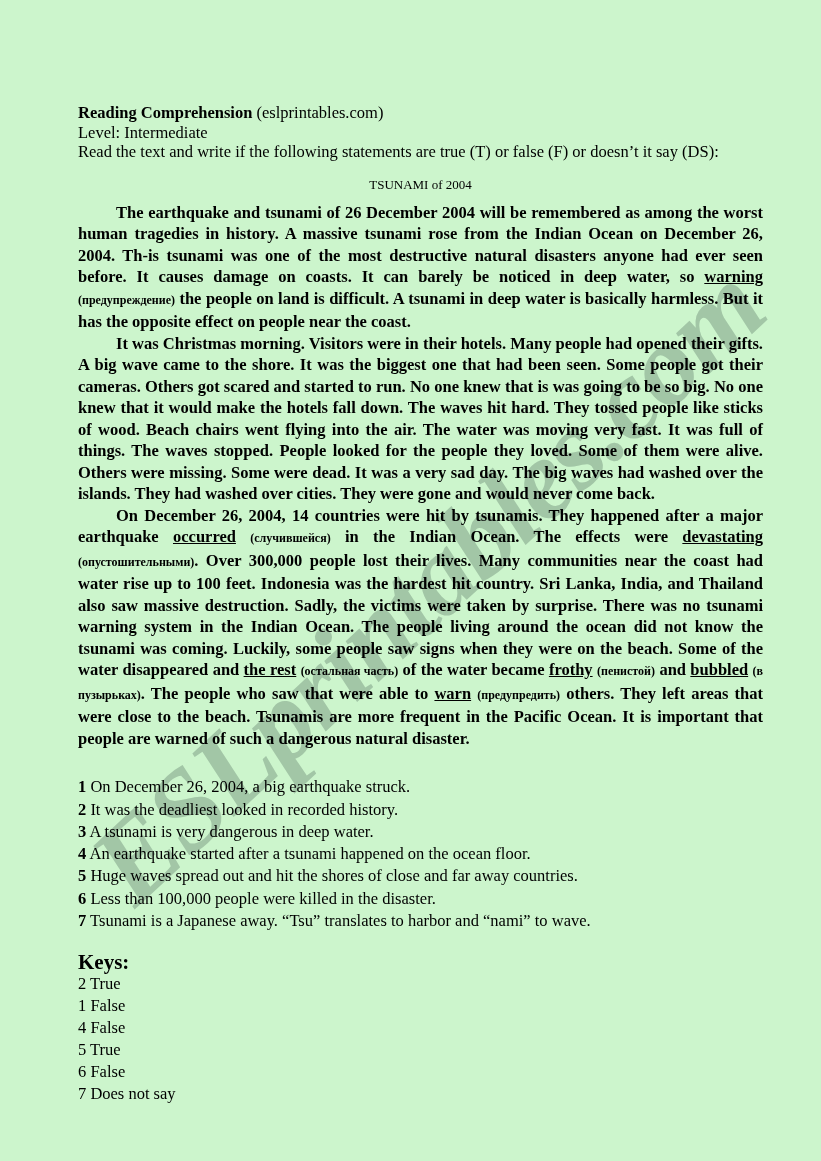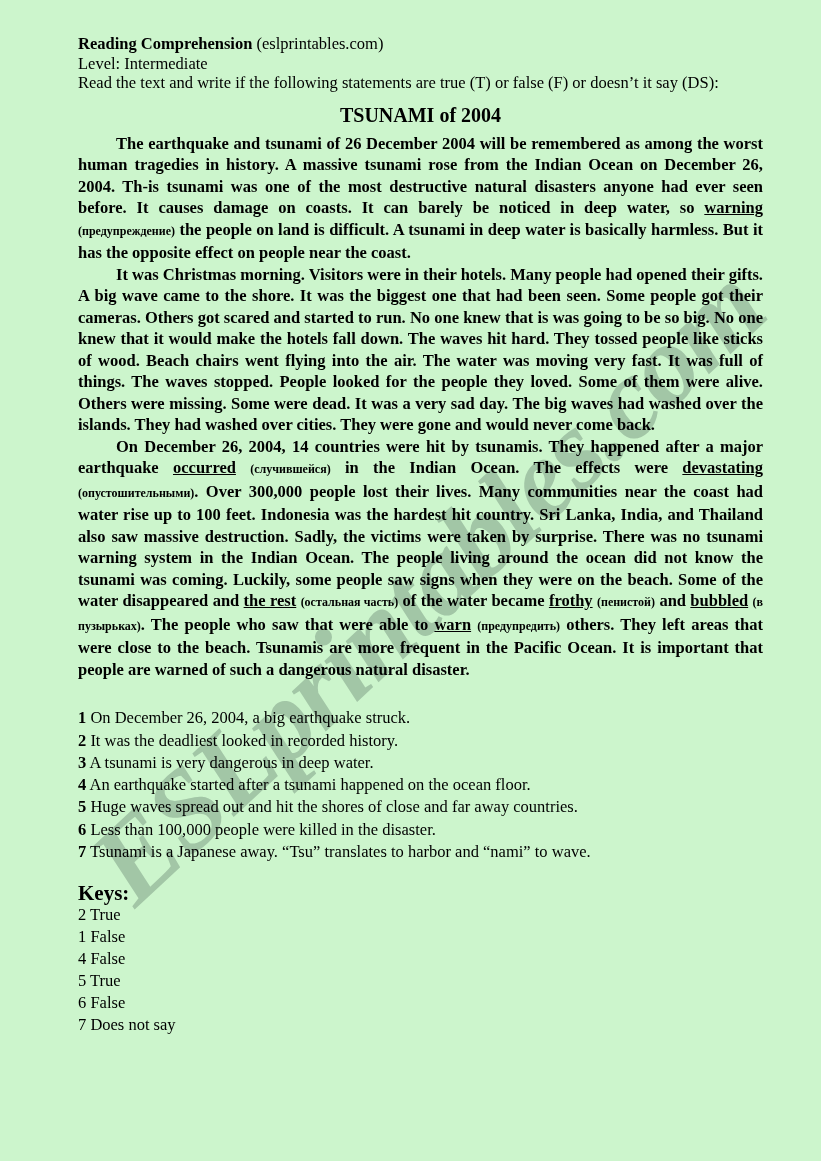--- a/index.html
+++ b/index.html
@@ -31,32 +31,33 @@
     font-size: 114px;
     letter-spacing: -2px;
     white-space: nowrap;
     color: #a2c6a6;
     z-index: 0;
     user-select: none;
   }
   .content {
     position: relative;
     z-index: 1;
-    padding: 34px 58px 0 78px;
+    padding: 87px 58px 0 78px;
+    margin-top: 16px;
   }
   .hline {
     margin: 0;
     font-size: 16.5px;
     line-height: 19.6px;
   }
   .title {
     margin: 12px 0 0 0;
     text-align: center;
-    font-size: 20px;
-    font-weight: bold;
+    font-size: 13px;
+    font-weight: normal;
     line-height: 21px;
   }
   .paras { margin-top: 7px; }
   .body-p {
     margin: 0;
     font-size: 16.5px;
     line-height: 21.5px;
     text-align: justify;
     text-indent: 38px;
     font-weight: bold;

